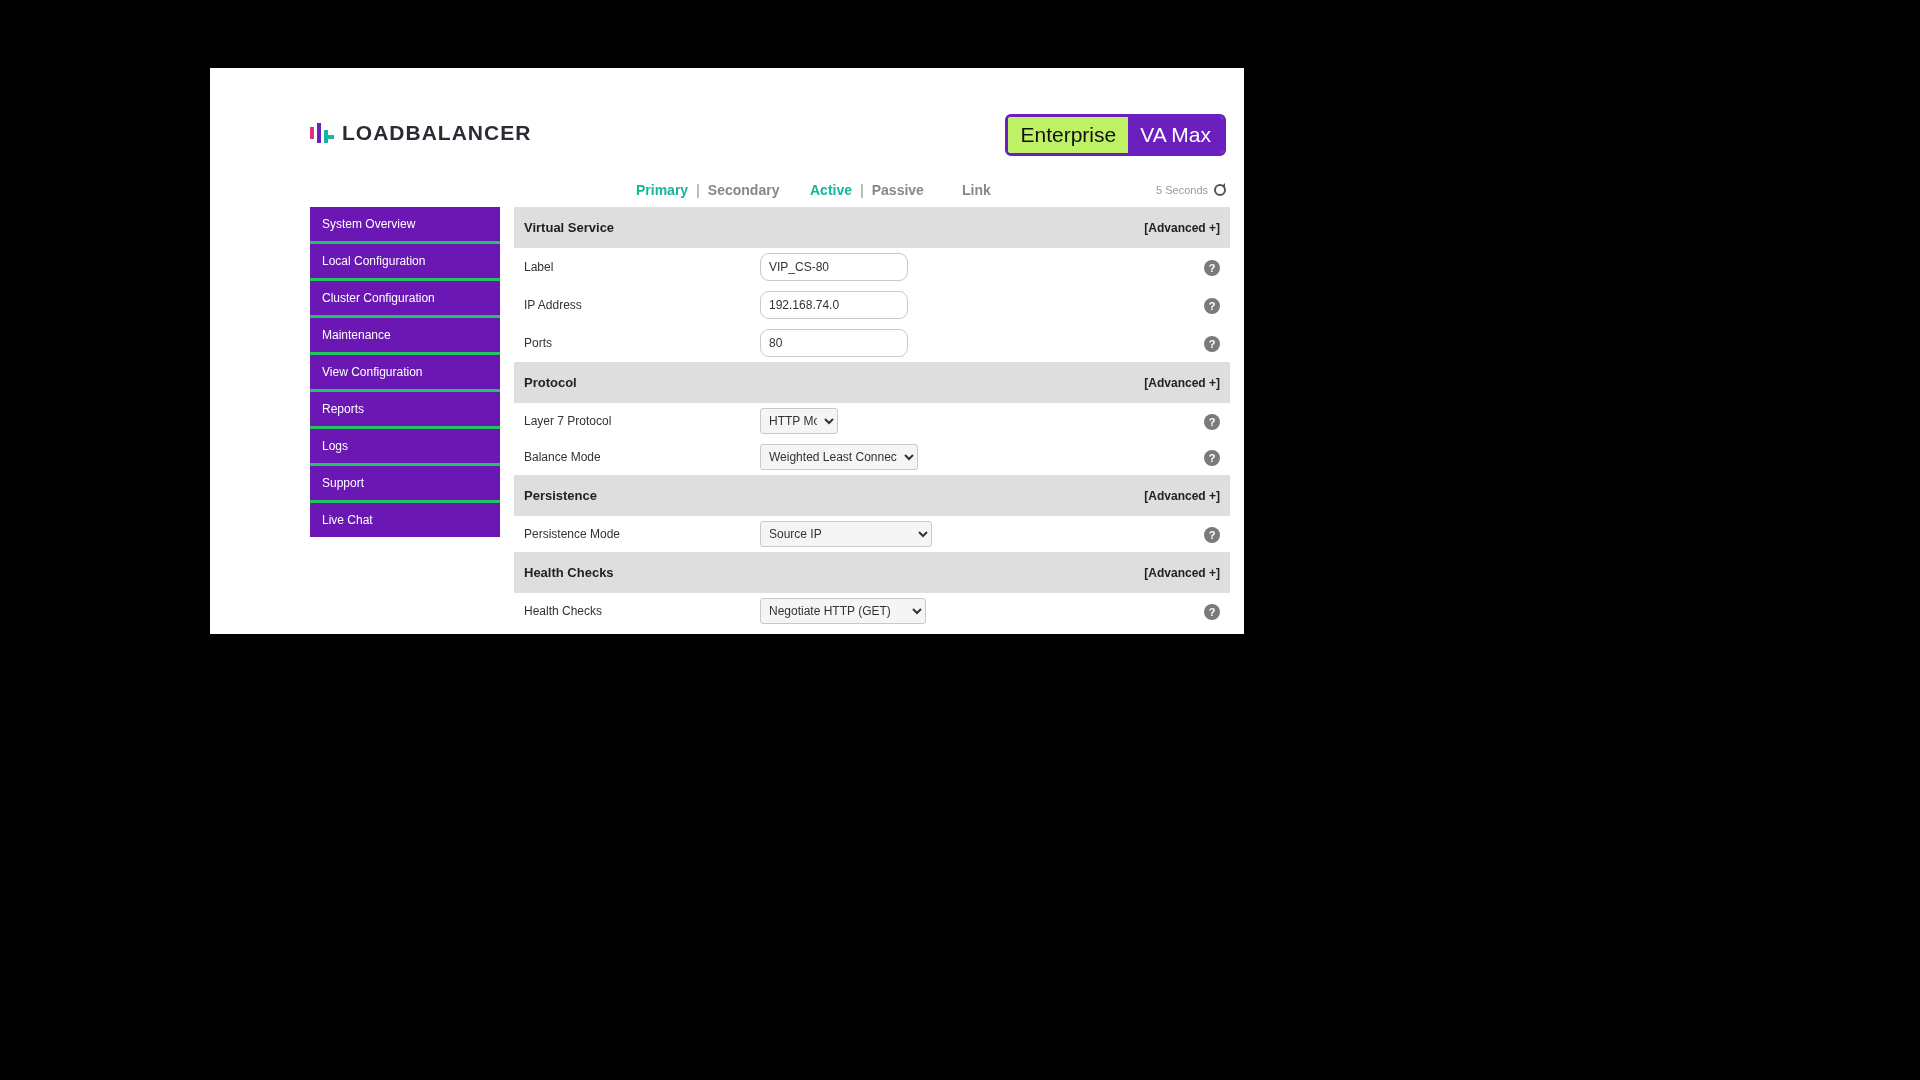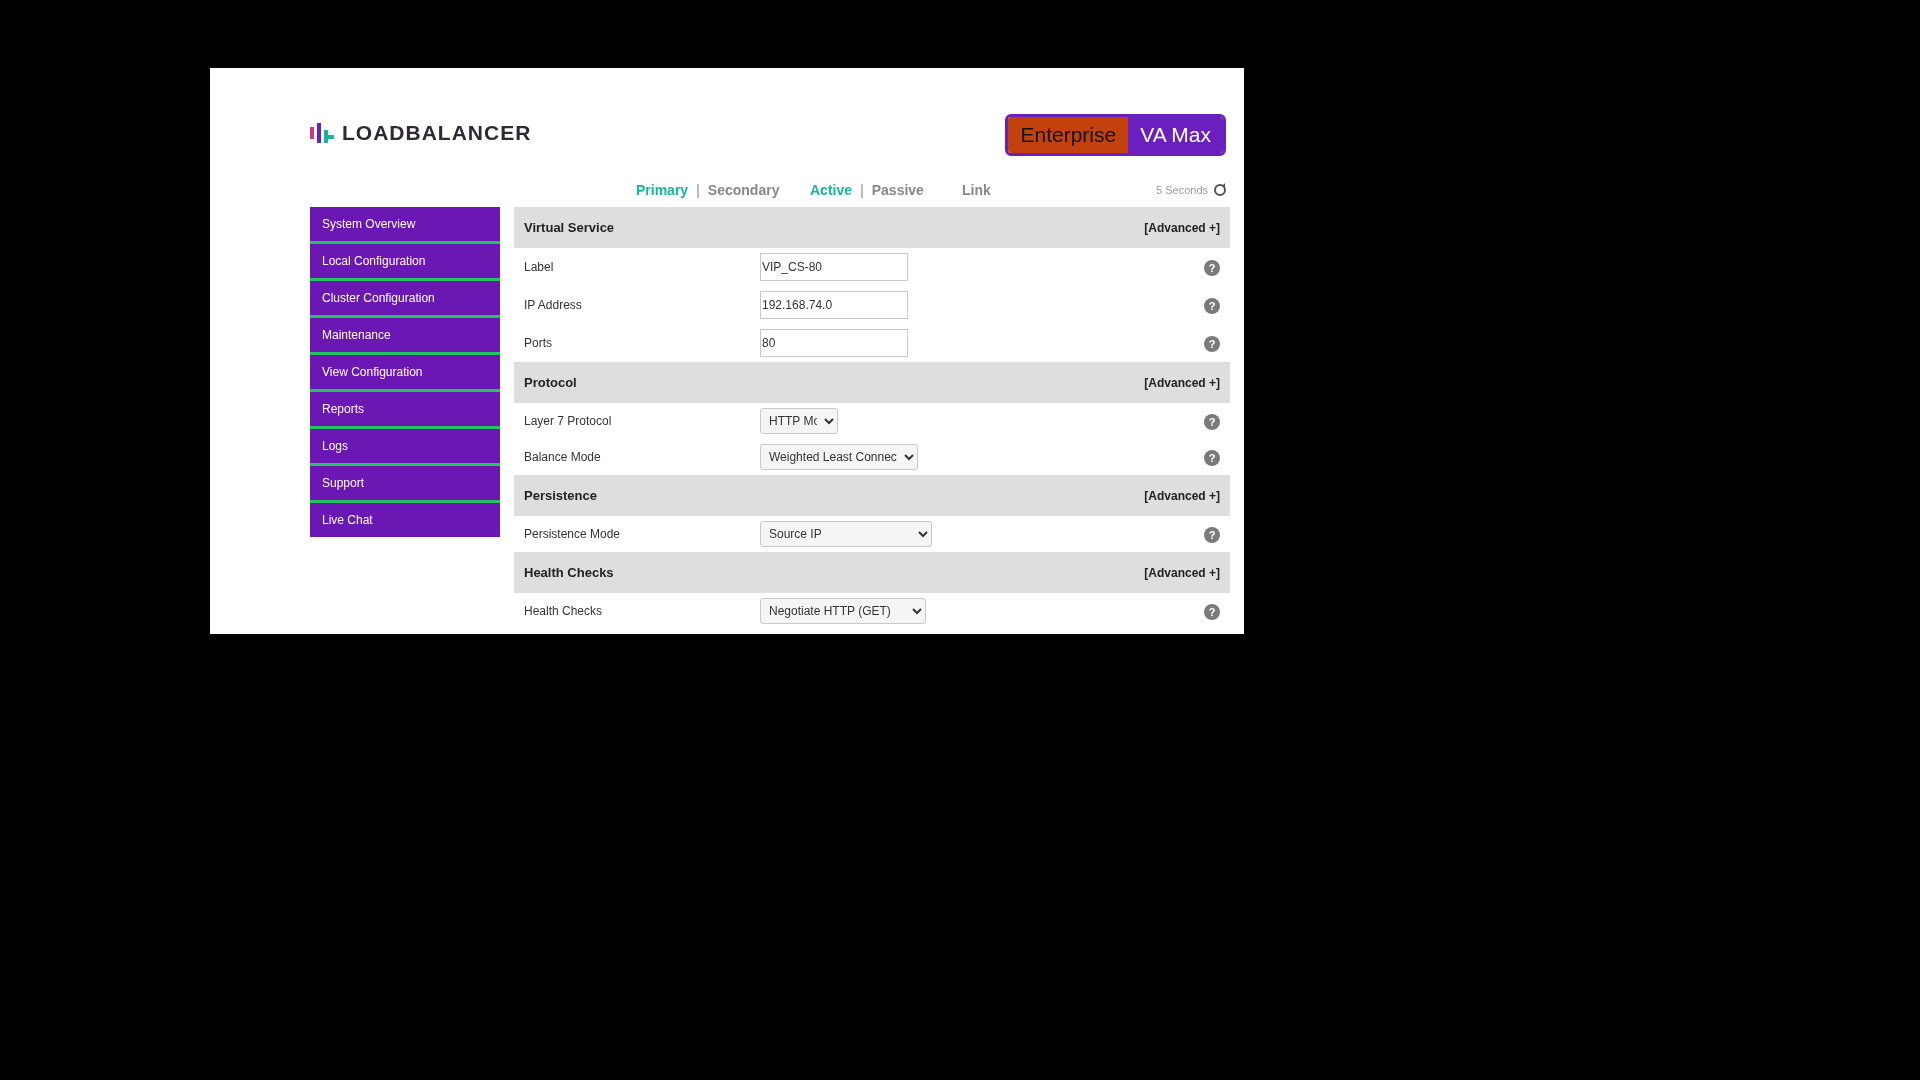--- a/index.html
+++ b/index.html
@@ -42,21 +42,21 @@
     .badge {
       position: absolute;
       right: 18px;
       top: 46px;
       display: flex;
       border: 3px solid #6b1fbf;
       border-radius: 6px;
       overflow: hidden;
     }
     .badge-left {
-      background: #c2410c;
+      background: #bef264;
       color: #111;
       font-size: 21px;
       font-weight: 500;
       padding: 6px 12px;
     }
     .badge-right {
       background: #6b1fbf;
       color: #fff;
       font-size: 21px;
       font-weight: 500;
@@ -157,24 +157,24 @@
     }
     .form-control {
       flex: 0 0 auto;
     }
     .form-help {
       margin-left: auto;
       flex-shrink: 0;
     }
     .text-input {
       border: 1px solid #c9c9c9;
-      border-radius: 0;
+      border-radius: 9px;
       font-size: 12px;
       color: #333;
-      padding: 6px 1px;
+      padding: 6px 8px;
       width: 148px;
     }
     .sel {
       border: 1px solid #c9c9c9;
       border-radius: 3px;
       font-size: 12px;
       color: #333;
       padding: 4px 4px;
       background: #f5f5f5;
     }

